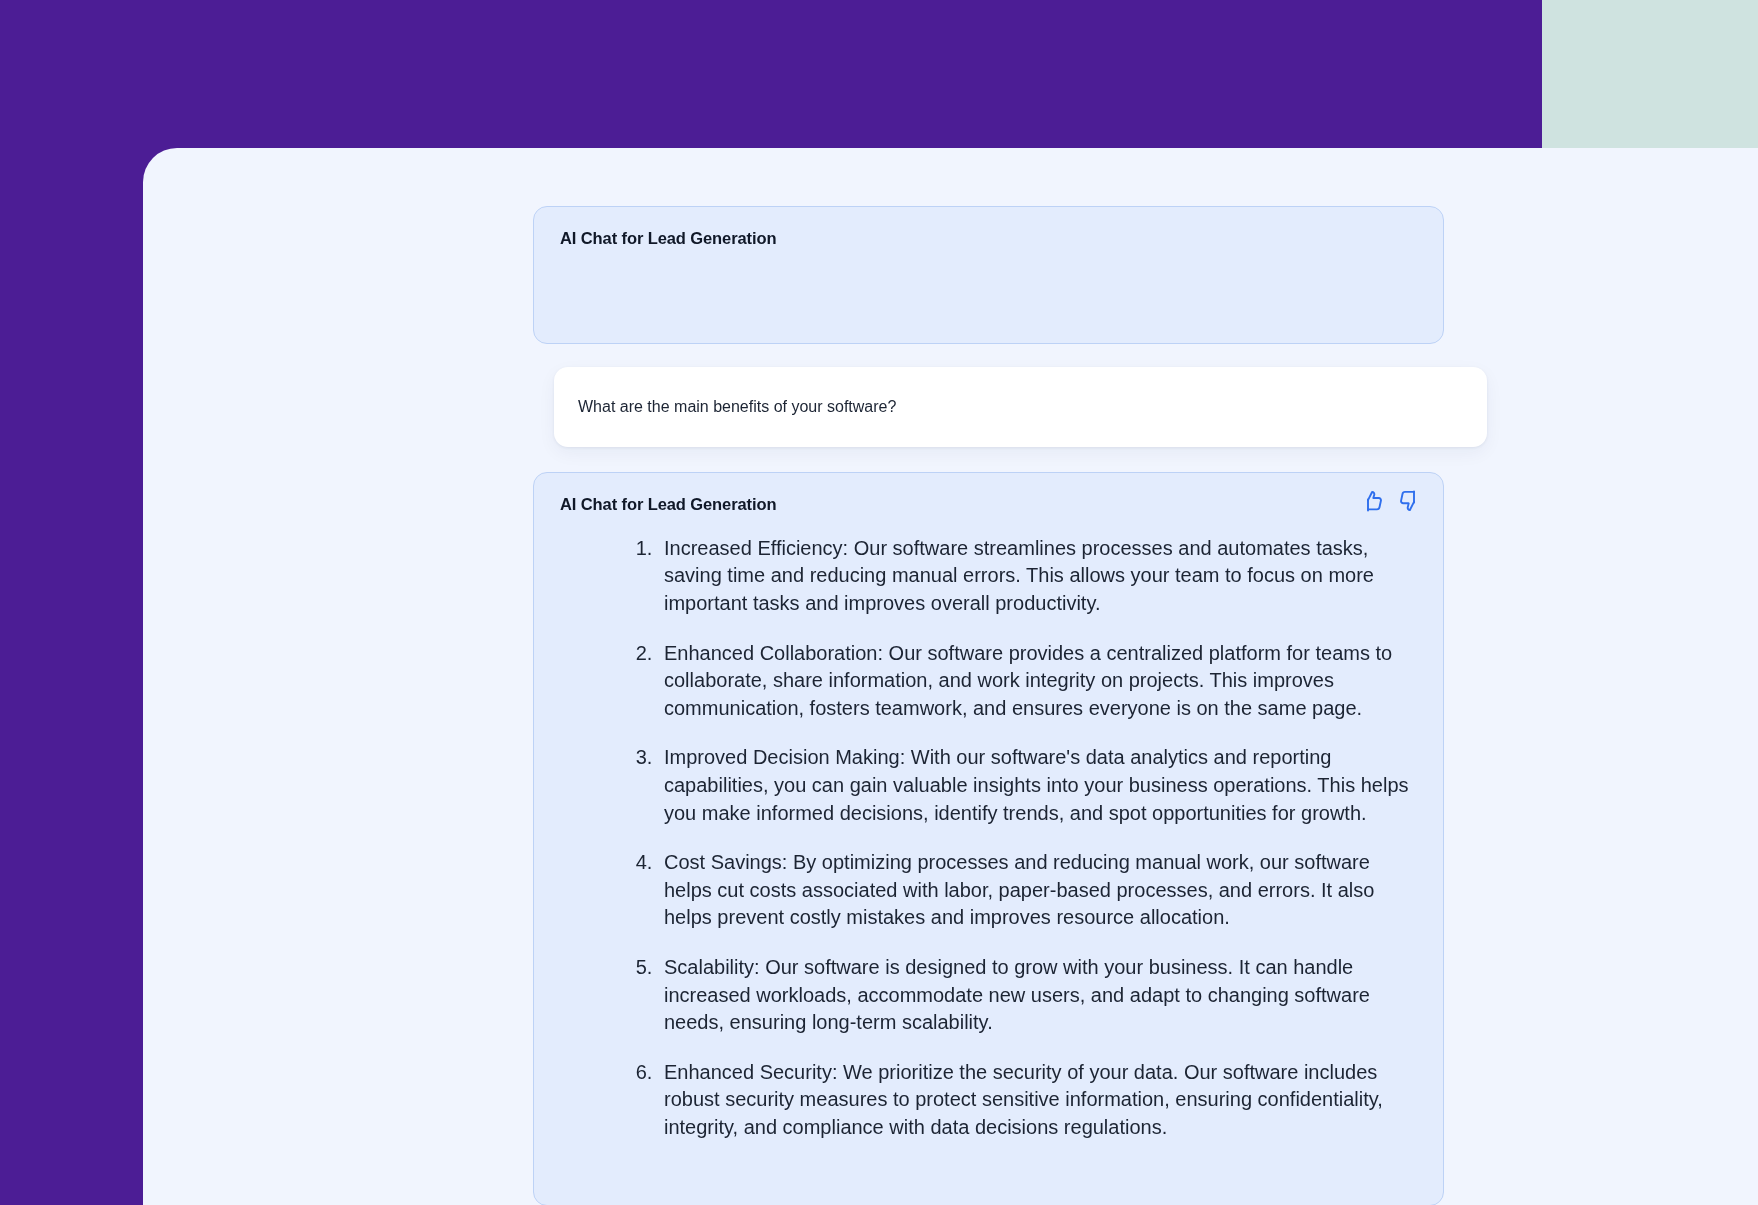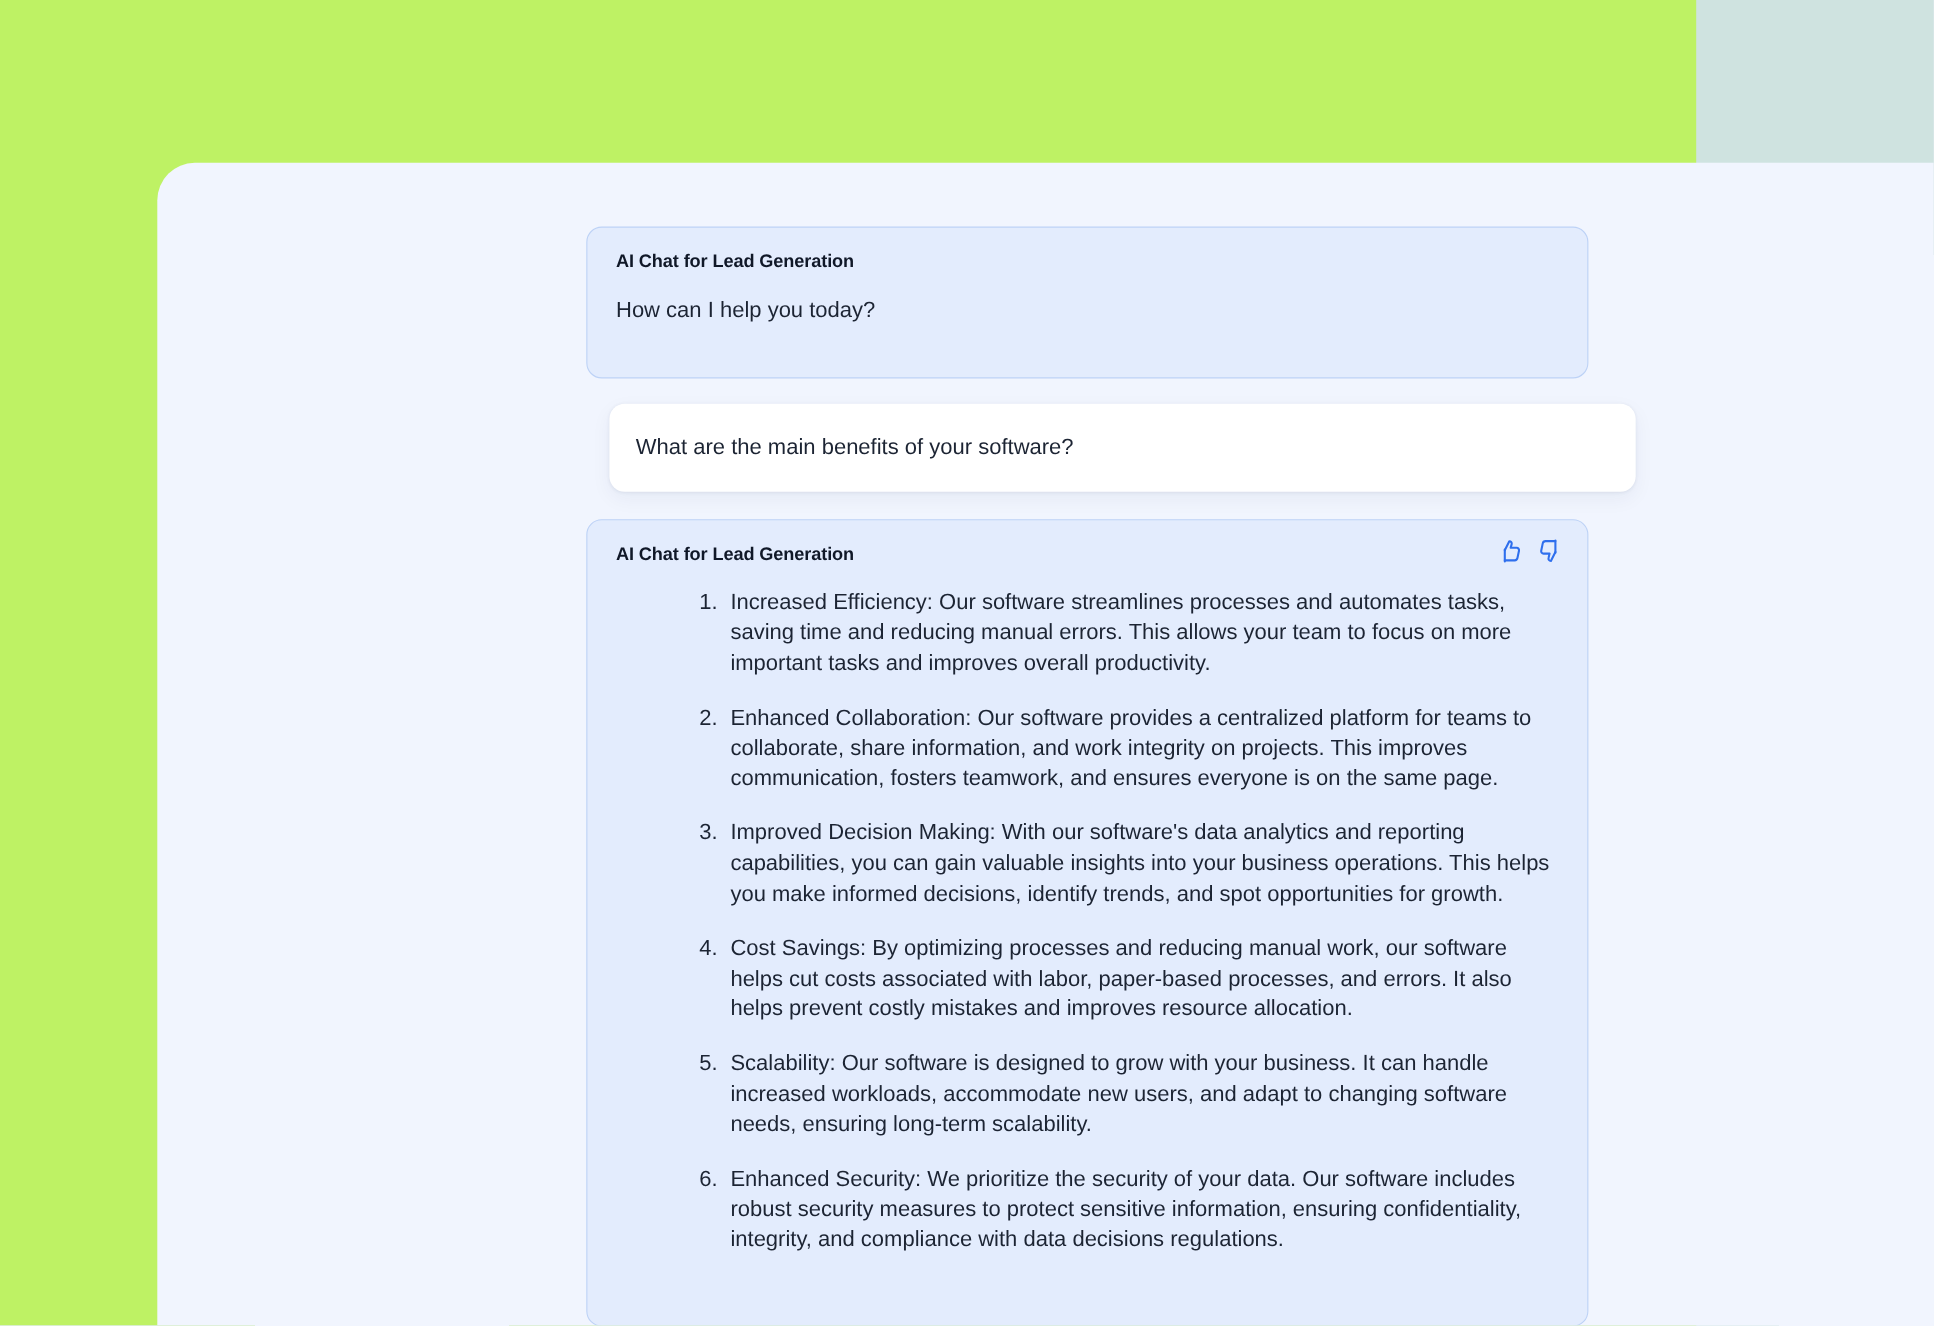--- a/index.html
+++ b/index.html
@@ -12,21 +12,21 @@
     overflow: hidden;
     background: #cfe3e0;
     font-family: "Liberation Sans", sans-serif;
     -webkit-font-smoothing: antialiased;
   }
 
   .stage {
     position: relative;
     width: 1542px;
     height: 1205px;
-    background: #bef264;
+    background: #4c1d95;
   }
 
   
   .app-panel {
     position: absolute;
     left: 143px;
     top: 148px;
     width: 1615px;
     height: 1057px;
     background: #f1f5fe;
@@ -124,21 +124,21 @@
     height: 80px;
     background: #ffffff;
     border-radius: 14px;
     box-shadow: 0 1px 3px rgba(22, 40, 80, 0.07), 0 6px 18px rgba(22, 40, 80, 0.05);
     box-sizing: border-box;
     display: flex;
     align-items: center;
     padding: 0 24px;
   }
   .user-bubble-text {
-    font-size: 20px;
+    font-size: 16px;
     color: #1c2433;
     line-height: 1.3;
     text-align: right;
   }
 
   
   ol.benefit-list {
     margin: 20px 0 0 0;
     padding-left: 52px;
     list-style-position: outside;
@@ -158,21 +158,20 @@
 </head>
 <body>
 
 <div class="stage">
 
   <div class="app-panel">
     <div class="chat-scroll">
 
       <div class="assistant-card first">
         <div class="card-title">AI Chat for Lead Generation</div>
-        <p class="card-body">How can I help you today?</p>
       </div>
 
       <div class="user-bubble">
         <span class="user-bubble-text">What are the main benefits of your software?</span>
       </div>
 
       <div class="assistant-card second">
 
         <div class="feedback-group">
           <button class="feedback-btn" title="Helpful">

